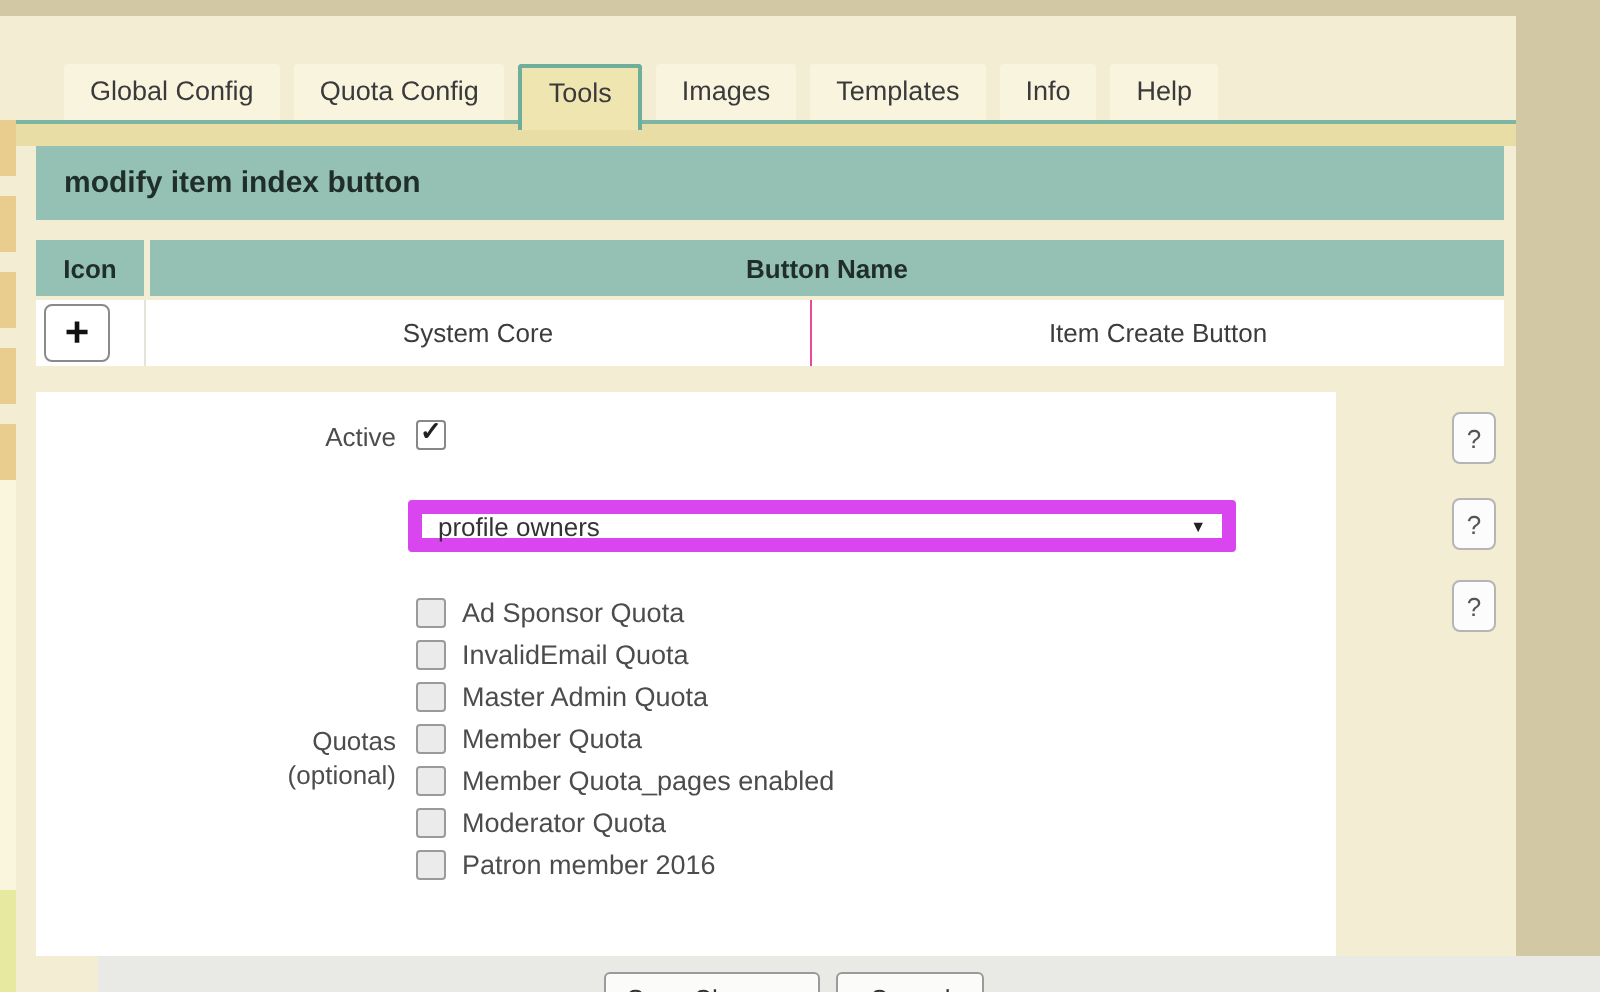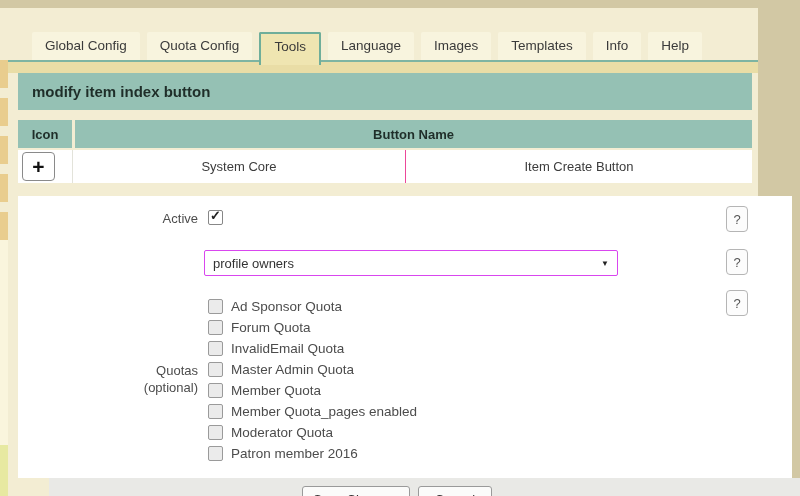--- a/index.html
+++ b/index.html
@@ -42,36 +42,36 @@
   .tbl-row { position:absolute; left:10px; top:142px; width:734px; height:33px; display:flex; background:#fff; }
   .tbl-row .cell { display:flex; align-items:center; justify-content:center; font-size:13px; color:#3c3c3c; }
   .tbl-row .col-icon { border-right:1px solid #e3e3da; justify-content:flex-start; }
   .tbl-row .col-provider { border-right:1px solid #ec4899; margin-left:0; width:332px; }
   .tbl-row .col-name { margin-left:0; }
   .plus-btn { width:33px; height:29px; border:1px solid #8a8a8a; border-radius:4px; background:#fff;
               font-size:21px; font-weight:bold; color:#111; display:flex; align-items:center;
               justify-content:center; margin-left:4px; box-sizing:border-box; }
 
   
-  .form-panel { position:absolute; left:10px; top:188px; width:774px; height:282px; background:#fff; }
+  .form-panel { position:absolute; left:10px; top:188px; width:650px; height:282px; background:#fff; }
   .lbl { position:absolute; left:0; width:180px; text-align:right; font-size:13px; color:#4c4c4c; }
   .lbl-active { top:13px; height:20px; line-height:20px; }
   .lbl-group  { top:51px; line-height:16px; }
   .lbl-quotas { top:166px; line-height:17px; }
   .cb { width:13px; height:13px; border:1px solid #878787; background:#fff; border-radius:2px;
         position:relative; display:inline-block; box-sizing:content-box; }
   .cb.checked::after { content:"\2713"; position:absolute; left:1px; top:-3px; font-size:13px;
                        font-weight:bold; color:#222; }
   .cb-active { position:absolute; left:190px; top:14px; }
   .quota-cb { background:#ebebeb; border:1px solid #9a9a9a; }
   .help-btn { position:absolute; left:708px; width:22px; height:26px; border:1px solid #b5b5b5;
               border-radius:4px; background:#fcfcfc; color:#555; font-size:13px; display:flex;
               align-items:center; justify-content:center; box-sizing:border-box; }
   .help-active { top:10px; } .help-group { top:53px; } .help-quotas { top:94px; }
-  .select { position:absolute; left:186px; top:54px; width:414px; height:26px; border:1px solid #d946ef;
+  .select { position:absolute; left:186px; top:54px; width:414px; height:26px; border:7px solid #d946ef;
             border-radius:2px; background:#fff; font-size:13px; color:#333; display:flex;
             align-items:center; justify-content:space-between; padding:0 8px; box-sizing:border-box; }
   .select .arrow { font-size:8px; color:#222; }
   .quota-list { position:absolute; left:190px; top:100px; }
   .quota-item { height:21px; display:flex; align-items:center; gap:8px; font-size:13.5px; color:#4c4c4c; }
 
   
   .footer { position:absolute; left:49px; right:0; top:478px; height:18px; background:#e9e9e6; }
   .footer .fbtn { position:absolute; top:8px; height:28px; border:1px solid #9a9a9a; border-radius:3px;
                   background:#fbfbfa; font-size:13px; color:#333; text-align:center; line-height:26px;
@@ -88,21 +88,20 @@
   <div class="strip-pale"></div>
   <div class="strip-green"></div>
 
   <div class="page">
     <div class="tan-band"></div>
     <div class="teal-line"></div>
     <div class="tabbar">
         <div class="tab">Global Config</div>
         <div class="tab">Quota Config</div>
         <div class="tab active">Tools</div>
-        <div class="tab">Language</div>
         <div class="tab">Images</div>
         <div class="tab">Templates</div>
         <div class="tab">Info</div>
         <div class="tab">Help</div>
       </div>
 
     <div class="header-bar">
       <span class="title">modify item index button</span>
     </div>
 
@@ -133,24 +132,20 @@
         <div>Quotas</div>
         <div>(optional)</div>
       </div>
       <div class="quota-list">
           <div class="quota-item">
             <span class="cb quota-cb"></span>
             <span>Ad Sponsor Quota</span>
           </div>
           <div class="quota-item">
             <span class="cb quota-cb"></span>
-            <span>Forum Quota</span>
-          </div>
-          <div class="quota-item">
-            <span class="cb quota-cb"></span>
             <span>InvalidEmail Quota</span>
           </div>
           <div class="quota-item">
             <span class="cb quota-cb"></span>
             <span>Master Admin Quota</span>
           </div>
           <div class="quota-item">
             <span class="cb quota-cb"></span>
             <span>Member Quota</span>
           </div>

